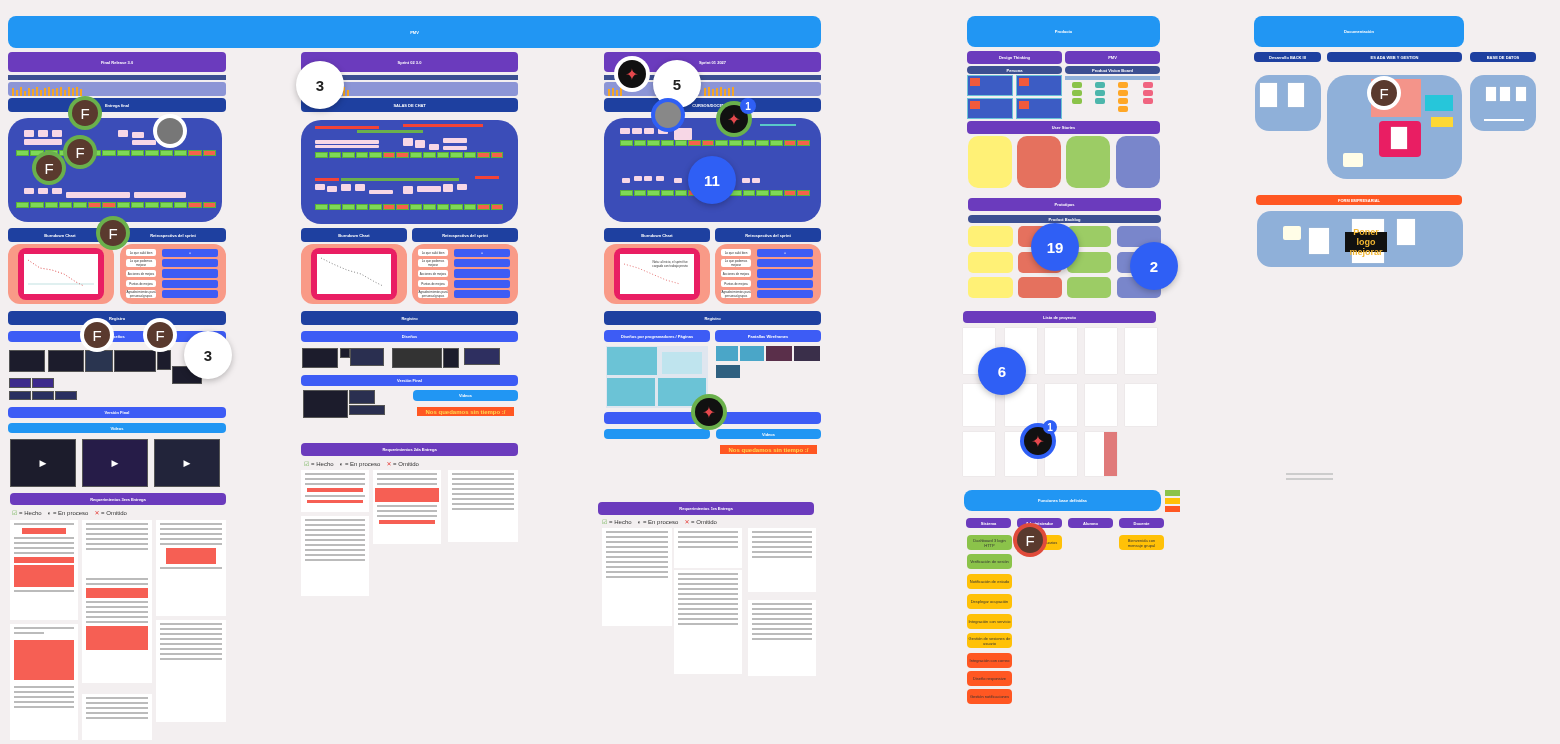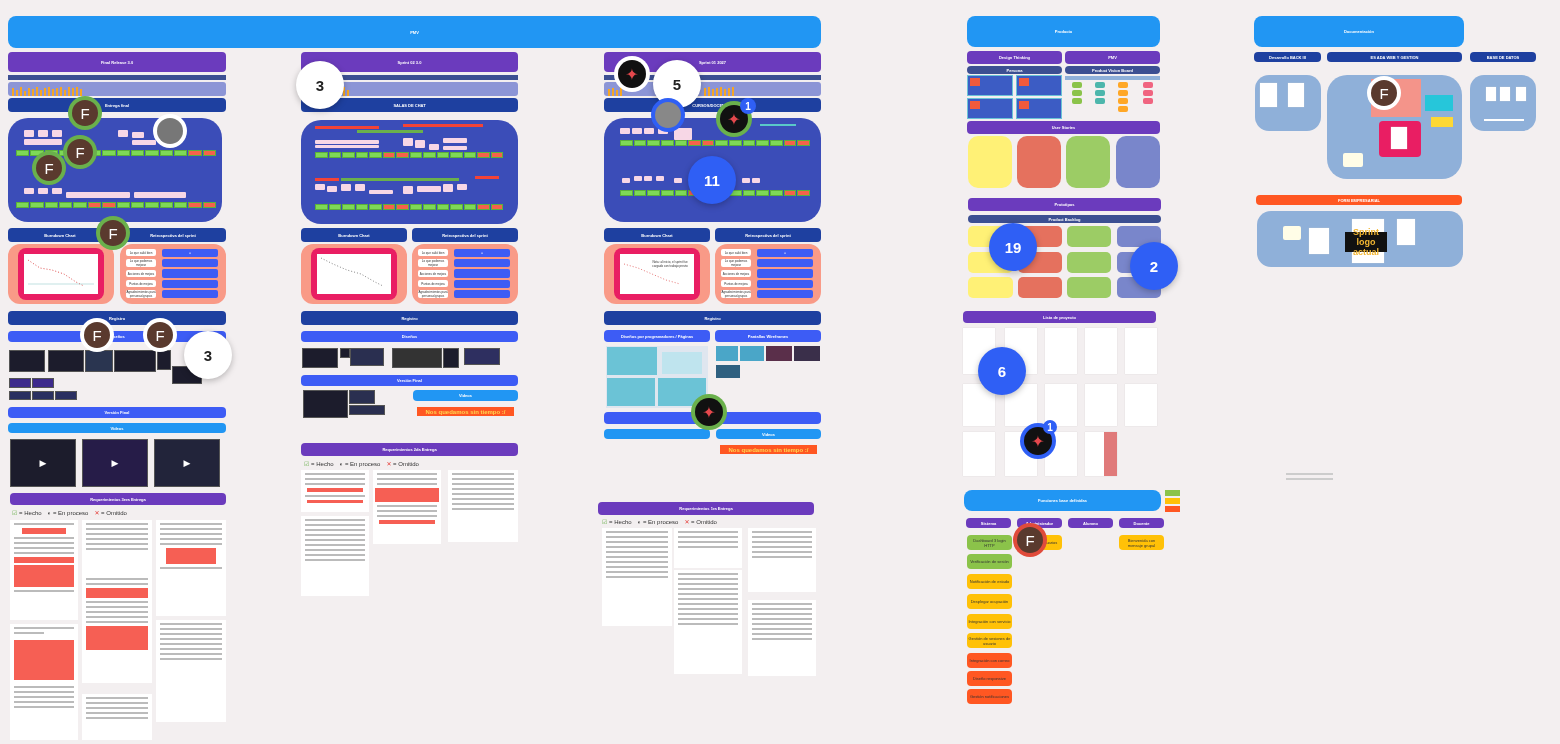--- a/index.html
+++ b/index.html
@@ -790,21 +790,21 @@
 </div>
 <div class="abs hdr orange" style="left:1256px;top:195px;width:206px;height:10px;">
     <span>FORM EMPRESARIAL</span>
   </div>
 <div class="abs lightblue-panel" style="left:1257px;top:211px;width:206px;height:56px;">
   <div class="abs" style="left:26px;top:15px;width:18px;height:14px;background:#fffde7;border-radius:2px;"></div>
   <div class="abs doc" style="left:52px;top:17px;width:20px;height:26px;"></div>
   <div class="abs doc" style="left:95px;top:8px;width:32px;height:44px;"></div>
   <div class="abs doc" style="left:140px;top:8px;width:18px;height:26px;"></div>
   <div class="abs logo-note" style="left:88px;top:21px;width:42px;height:20px;">
-      <span>Sprint logo actual</span>
+      <span>Poner logo mejorar</span>
     </div>
 </div>
 
 <div class="avatarF ring-green" style="left:72px;top:100px;width:26px;height:26px;">
     <span>F</span>
   </div>
 <div class="avatarF ring-green" style="left:67px;top:139px;width:26px;height:26px;">
     <span>F</span>
   </div>
 <div class="avatarF ring-green" style="left:36px;top:155px;width:26px;height:26px;">
@@ -834,21 +834,21 @@
 <div class="avatarF ring-blue" style="left:655px;top:102px;width:26px;height:26px;background:#888;"></div>
 <div class="phoenix ring-green" style="left:720px;top:105px;width:28px;height:28px;">✦</div>
 <div class="badge" style="left:740px;top:98px;width:16px;height:16px;">
     <span>1</span>
   </div>
 <div class="bubble blue" style="left:688px;top:156px;width:48px;height:48px;font-size:15px;">
     <span>11</span>
   </div>
 <div class="phoenix ring-green" style="left:695px;top:398px;width:28px;height:28px;">✦</div>
 
-<div class="bubble blue" style="left:989px;top:223px;width:48px;height:48px;font-size:15px;">
+<div class="bubble blue" style="left:1031px;top:223px;width:48px;height:48px;font-size:15px;">
     <span>19</span>
   </div>
 <div class="bubble blue" style="left:1130px;top:242px;width:48px;height:48px;font-size:15px;">
     <span>2</span>
   </div>
 <div class="bubble blue" style="left:978px;top:347px;width:48px;height:48px;font-size:15px;">
     <span>6</span>
   </div>
 <div class="phoenix ring-blue" style="left:1024px;top:427px;width:28px;height:28px;">✦</div>
 <div class="badge" style="left:1043px;top:420px;width:14px;height:14px;">

